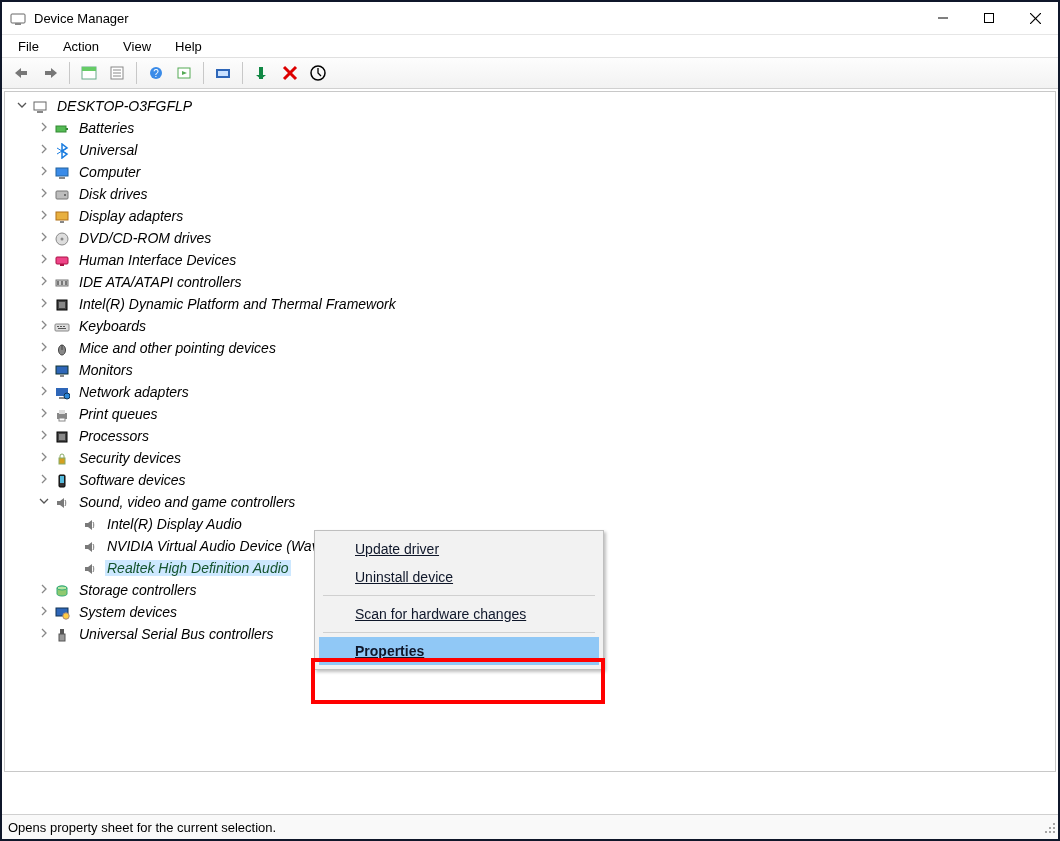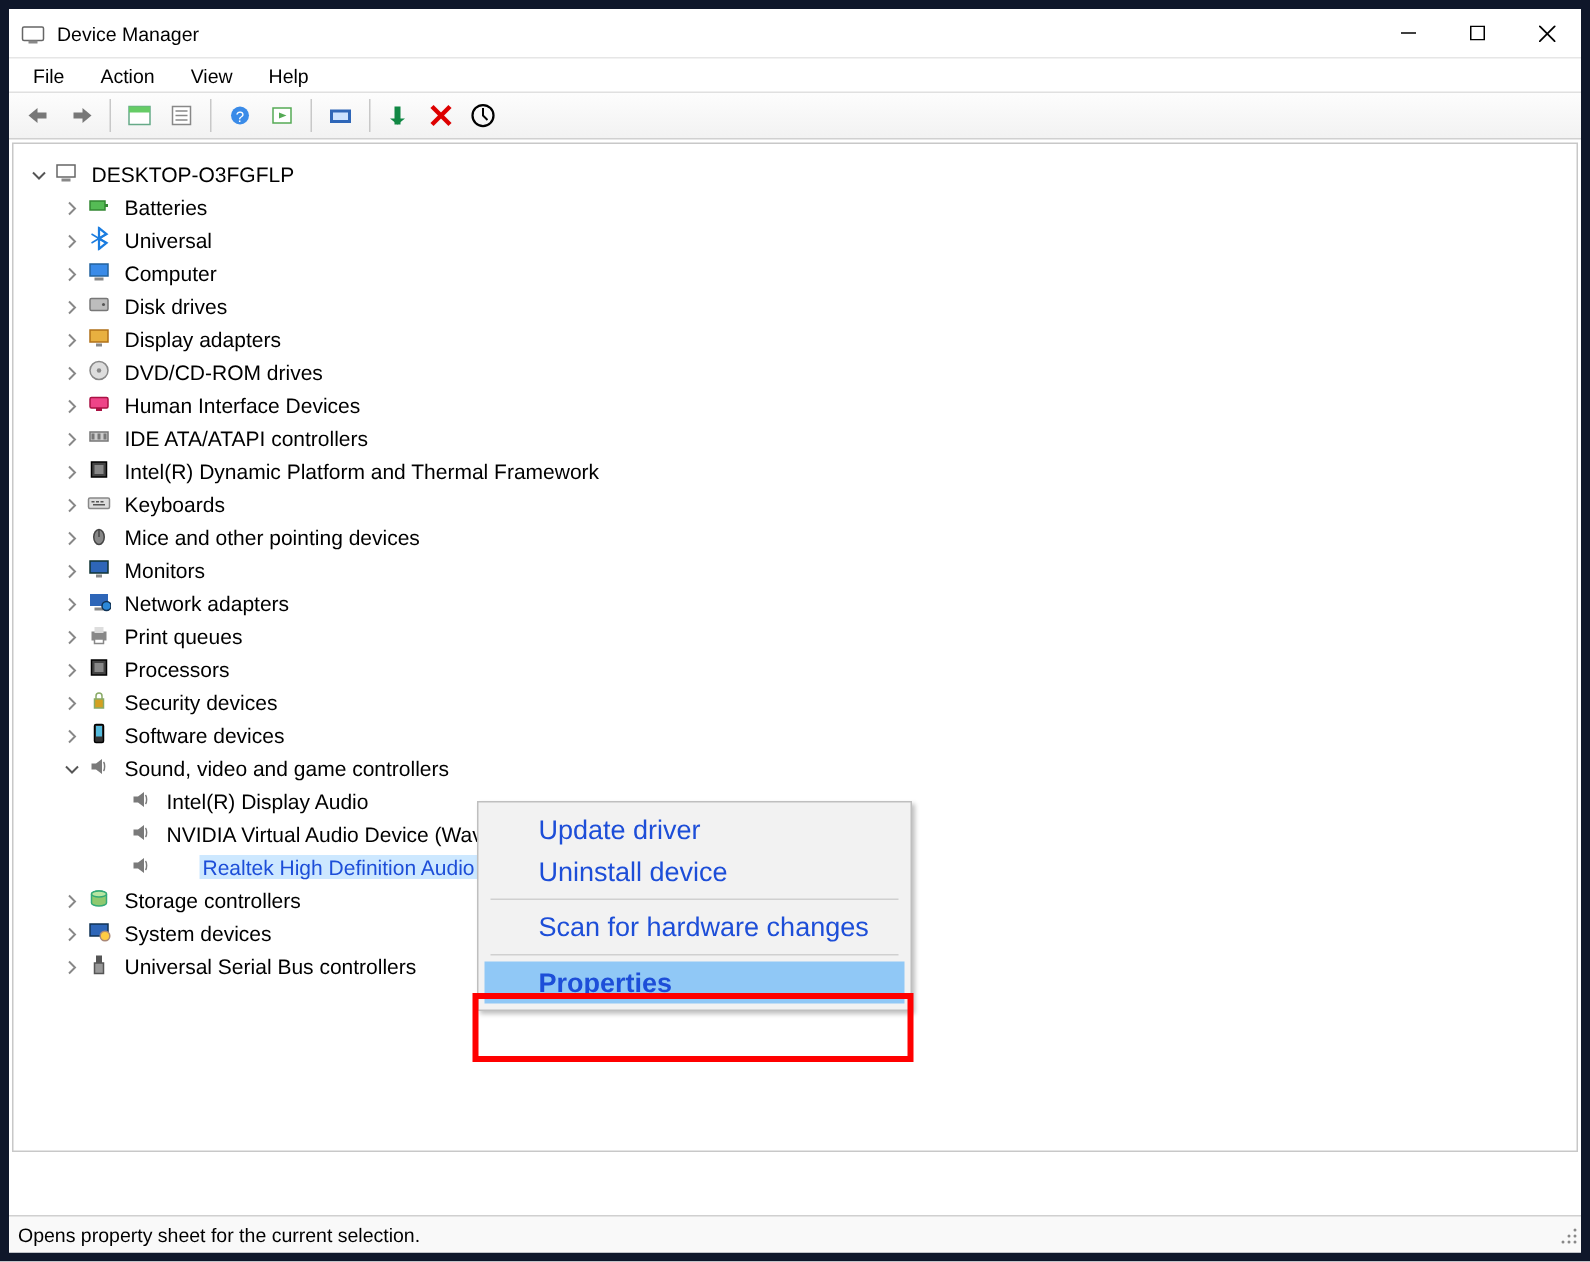--- a/index.html
+++ b/index.html
@@ -11,21 +11,21 @@
     font-size: 14px;
     background: #ffffff;
     color: #000;
     overflow: hidden;
   }
   .window {
     width: 1060px;
     height: 841px;
     display: flex;
     flex-direction: column;
-    border: 6px solid #0f172a;
+    border: 2px solid #0f172a;
     box-sizing: border-box;
     position: relative;
   }
   
   .titlebar {
     height: 32px;
     display: flex;
     align-items: center;
     padding: 0 0 0 8px;
     border-bottom: 1px solid #e6e6e6;
@@ -96,24 +96,25 @@
     padding: 2px 0 0 0;
     overflow: hidden;
     position: relative;
     background: #fff;
   }
   .tree {
     padding: 4px 0 0 2px;
   }
   .node-row {
     display: flex;
-    align-items: flex-end;
+    align-items: flex-start;
     height: 22px;
     padding-left: var(--indent, 0px);
     white-space: nowrap;
+    font-style: italic;
   }
   .expander {
     width: 14px;
     height: 14px;
     display: flex;
     align-items: center;
     justify-content: center;
     color: #555;
     font-size: 10px;
     margin-right: 2px;
@@ -126,42 +127,42 @@
     align-items: center;
     justify-content: center;
     margin-right: 6px;
   }
   .node-label {
     font-size: 14px;
     padding: 0 2px;
   }
   .node-row.selected .node-label {
     background: #cde8ff;
-    color: #1d4ed8;
-    margin-left: 24px;
+    color: #14532d;
   }
   
   .context-menu {
     position: absolute;
     left: 312px;
     top: 528px;
     width: 284px;
     background: #f2f2f2;
     border: 1px solid #bfbfbf;
     box-shadow: 2px 2px 3px rgba(0,0,0,0.25);
     padding: 4px 2px;
   }
   .ctx-item {
     height: 28px;
     display: flex;
     align-items: center;
     padding: 0 12px 0 36px;
-    font-size: 18px;
-    color: #1d4ed8;
+    font-size: 14px;
+    color: #0f172a;
     margin: 0 2px;
+    text-decoration: underline;
   }
   .ctx-sep {
     height: 1px;
     background: #d0d0d0;
     margin: 4px 6px;
   }
   .ctx-item.highlight {
     background: #90c8f6;
   }
   .ctx-highlight-box {

